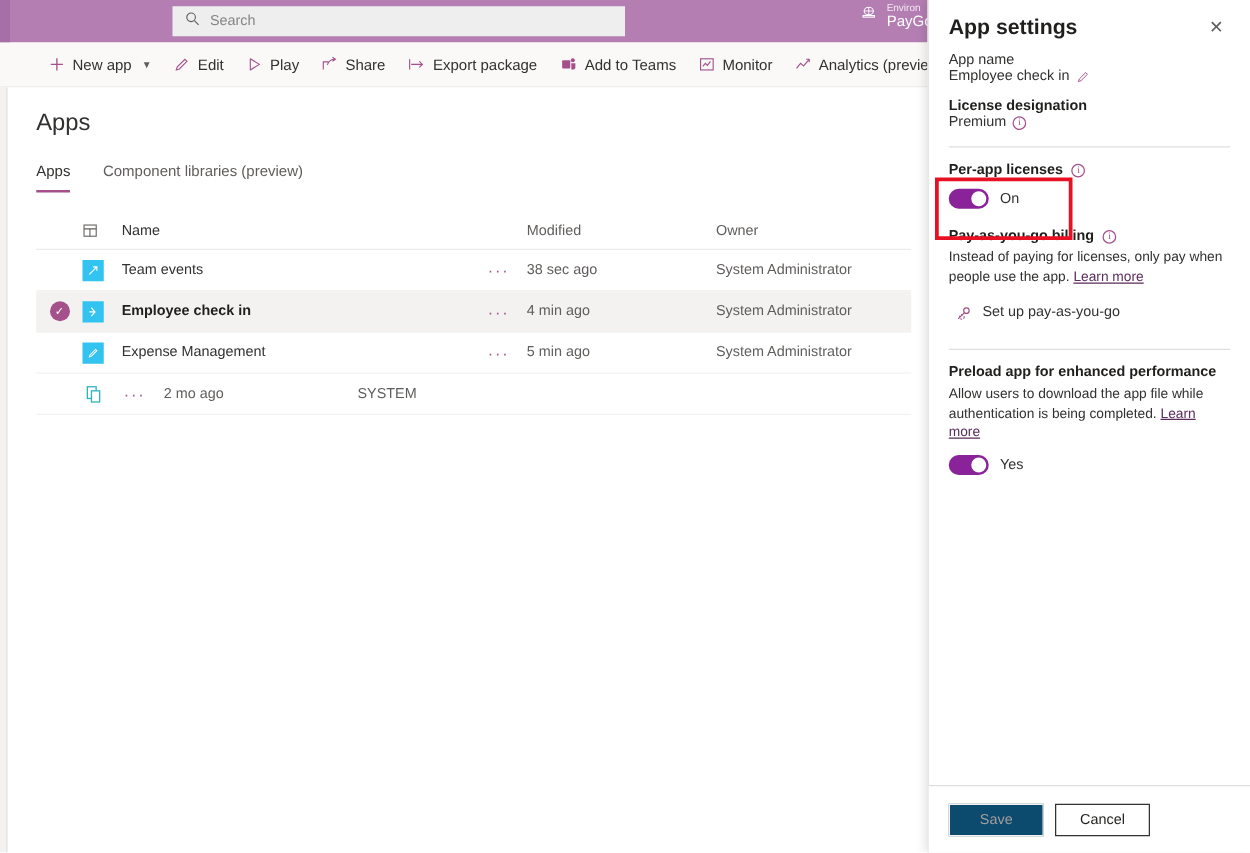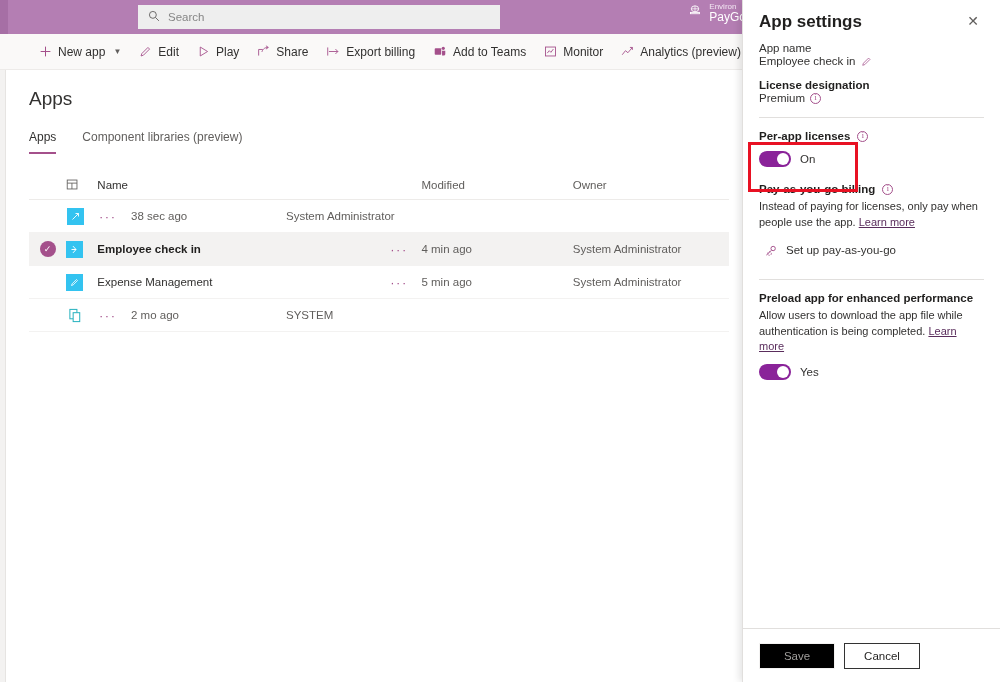--- a/index.html
+++ b/index.html
@@ -202,21 +202,21 @@
     display: flex; align-items: center;
     gap: 9px; padding-left: 16px;
     background: #ffffff;
   }
   .btn {
     height: 26px; min-width: 76px;
     font-size: 11.5px; font-family: "Liberation Sans", sans-serif;
     display: flex; align-items: center; justify-content: center;
     cursor: default;
   }
-  .btn-disabled { background: #000000; color: #a19f9d; border: 1px solid #f3f2f1; }
+  .btn-disabled { background: #0c4a6e; color: #a19f9d; border: 1px solid #f3f2f1; }
   .btn-default { background: #ffffff; color: #201f1e; border: 1px solid #333333; }
 </style>
 </head>
 <body>
 
 <div id="app">
 
   <div class="topbar">
     <div class="topbar-left-pad"></div>
 
@@ -289,21 +289,21 @@
     </div>
 
     <div class="cmd">
       <span class="ic">
         <svg width="14" height="13" viewBox="0 0 16 16">
             <line x1="1.5" y1="3" x2="1.5" y2="13" stroke="currentColor" stroke-width="1.1"></line>
             <line x1="3" y1="8" x2="14" y2="8" stroke="currentColor" stroke-width="1.1"></line>
             <path d="M11 5l3 3-3 3" fill="none" stroke="currentColor" stroke-width="1.1"></path>
           </svg>
       </span>
-      <span>Export billing</span>
+      <span>Export package</span>
     </div>
 
     <div class="cmd">
       <span class="ic">
         <svg width="14" height="13" viewBox="0 0 16 16">
             <rect x="1.5" y="4" width="8" height="8" rx="1" fill="currentColor"></rect>
             <circle cx="12" cy="4" r="2" fill="currentColor"></circle>
             <path d="M10.5 7h4v4a2 2 0 0 1-2 2h-2z" fill="currentColor"></path>
           </svg>
       </span>
@@ -385,20 +385,21 @@
 
       <div class="row">
         <div class="c-check"></div>
         <div class="c-icon">
           <span class="app-tile">
             <svg width="9" height="9" viewBox="0 0 12 12">
                 <path d="M2 10L10 2M6 2h4v4" fill="none" stroke="#ffffff" stroke-width="1.2"></path>
               </svg>
           </span>
         </div>
+        <div class="c-name">Team events</div>
         <div class="c-dots">···</div>
         <div class="c-mod">38 sec ago</div>
         <div class="c-own">System Administrator</div>
       </div>
 
       <div class="row selected">
         <div class="c-check">
           <span class="checkmark">✓</span>
         </div>
         <div class="c-icon">

